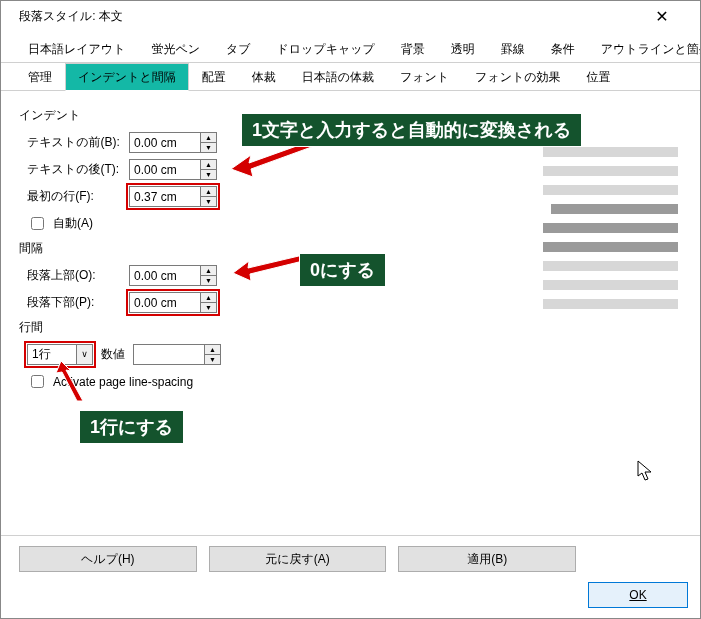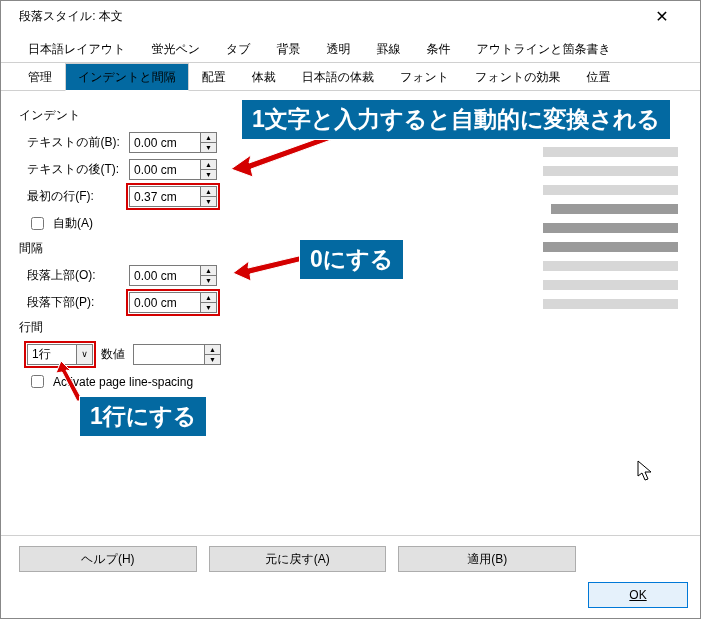--- a/index.html
+++ b/index.html
@@ -3,21 +3,21 @@
 <meta charset="utf-8">
 <style>
   * { box-sizing: border-box; font-family: "Meiryo UI", "Yu Gothic UI", sans-serif; font-size: 12px; }
   body { margin: 0; background: #fff; width: 701px; height: 619px; border: 1px solid #888; position: relative; }
   .titlebar { height: 30px; display: flex; align-items: center; padding: 0 18px; }
   .titlebar .title { flex: 1; }
   .titlebar .close { width: 40px; text-align: center; font-size: 16px; cursor: pointer; }
   .tabrow { display: flex; border-bottom: 1px solid #d0d0d0; padding: 0 14px; }
   .tabrow.row1 { margin-top: 4px; }
   .tab { padding: 5px 12px 4px; cursor: pointer; border: 1px solid transparent; margin-bottom: -1px; white-space: nowrap; }
-  .tab.active { border: 1px solid #d0d0d0; border-bottom: 1px solid #fff; background: #0369a1; }
+  .tab.active { border: 1px solid #d0d0d0; border-bottom: 1px solid #fff; background: #14b8a6; }
   .content { padding: 12px 18px; position: relative; }
   .section-head { margin: 4px 0 6px; }
   .row { display: flex; align-items: center; height: 25px; margin-bottom: 2px; }
   .lbl { width: 110px; padding-left: 8px; }
   .spin { display: inline-flex; align-items: flex-end; border: 1px solid #7a7a7a; height: 21px; background: #fff; }
   .spin.hl { outline: 2px solid #d40000; outline-offset: 1px; }
   .spin input { border: none; width: 70px; height: 19px; padding: 0 4px; outline: none; }
   .spin .btns { width: 16px; border-left: 1px solid #7a7a7a; display: flex; flex-direction: column; }
   .spin .btns span { flex: 1; font-size: 7px; text-align: center; line-height: 9px; background: #efefef; cursor: pointer; }
   .spin .btns span:first-child { border-bottom: 1px solid #7a7a7a; }
@@ -30,36 +30,37 @@
   .preview { position: absolute; right: 22px; top: 56px; width: 135px; }
   .preview .line { height: 10px; margin-bottom: 9px; background: #d7d7d7; }
   .preview .dark { background: #9a9a9a; }
   .preview .indent { margin-left: 8px; }
   .buttons { position: absolute; left: 0; right: 0; bottom: 0; padding: 10px 12px 10px 18px; display: flex; gap: 12px; border-top: 1px solid #d0d0d0; }
   .btn { height: 26px; border: 1px solid #adadad; background: #e1e1e1; cursor: pointer; display: flex; align-items: center; justify-content: center; }
   .btn.wide { flex: 1; }
   .btn.ok { border: 1px solid #0078d7; background: #e5f1fb; width: 100px; margin-top: 36px; }
   .btn.cancel { width: 100px; }
   .u { text-decoration: underline; }
-  .tag { position: absolute; background: #0369a1; color: #fff; font-size: 23px; font-weight: bold; padding: 4px 10px; border: 1px solid #fff; z-index: 10; white-space: nowrap; }
+  .tag { position: absolute; background: #14532d; color: #fff; font-size: 18px; font-weight: bold; padding: 4px 10px; border: 1px solid #fff; z-index: 10; white-space: nowrap; margin-top: 14px; }
   .arrow { position: absolute; z-index: 5; }
   .cursor { position: absolute; }
 </style>
 </head>
 <body>
 
 <div class="titlebar">
   <span class="title">段落スタイル: 本文</span>
   <span class="close">✕</span>
 </div>
 
 <div class="tabrow row1" id="tabrow1">
     <div class="tab">日本語レイアウト</div>
     <div class="tab">蛍光ペン</div>
     <div class="tab">タブ</div>
+    <div class="tab">ドロップキャップ</div>
     <div class="tab">背景</div>
     <div class="tab">透明</div>
     <div class="tab">罫線</div>
     <div class="tab">条件</div>
     <div class="tab">アウトラインと箇条書き</div>
   </div>
 <div class="tabrow row2" id="tabrow2">
     <div class="tab">管理</div>
     <div class="tab active">インデントと間隔</div>
     <div class="tab">配置</div>

